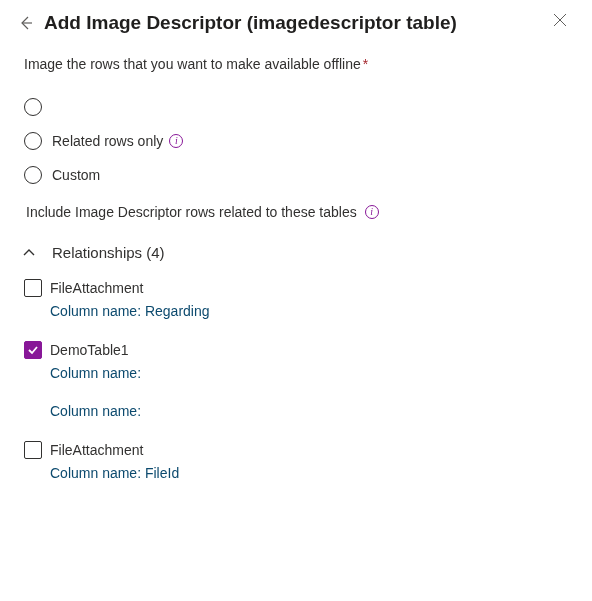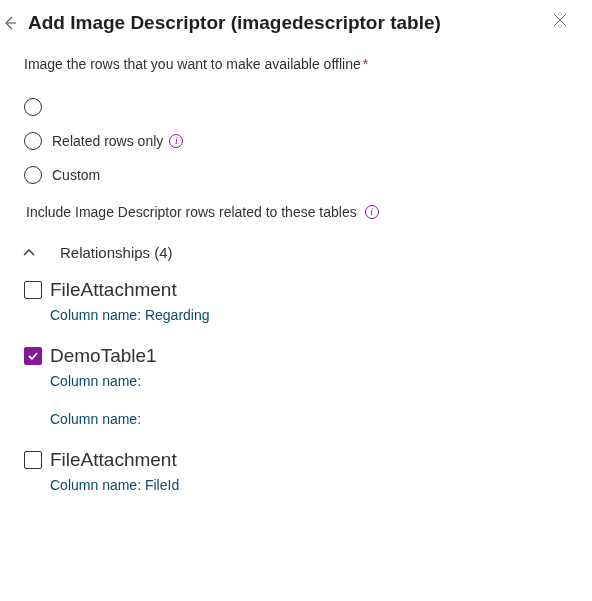--- a/index.html
+++ b/index.html
@@ -9,21 +9,21 @@
     font-size: 14px;
     color: #323130;
     background: #fff;
     width: 592px;
     height: 601px;
     overflow: hidden;
   }
   .header {
     display: flex;
     align-items: center;
-    padding: 10px 16px 8px 0;
+    padding: 10px 16px 8px 16px;
   }
   .back-arrow {
     width: 20px;
     height: 20px;
     display: flex;
     align-items: center;
     justify-content: center;
     margin-right: 8px;
     cursor: pointer;
   }
@@ -107,21 +107,21 @@
   .subhead {
     font-size: 14px;
     margin: 10px 0 24px 2px;
     display: flex;
     align-items: center;
     gap: 8px;
   }
   .section-toggle {
     display: flex;
     align-items: center;
-    gap: 24px;
+    gap: 16px;
     font-size: 15px;
     font-weight: 400;
     cursor: pointer;
     margin-bottom: 18px;
     margin-left: -2px;
   }
   .chev {
     display: inline-flex;
   }
   .rel-item {
@@ -145,21 +145,21 @@
     flex-shrink: 0;
     background: #fff;
   }
   .checkbox.checked {
     background: #881798;
     border-color: #881798;
   }
   .checkbox.checked svg { display: block; }
   .checkbox svg { display: none; }
   .rel-name {
-    font-size: 19px;
+    font-size: 14px;
   }
   .rel-col {
     font-size: 14px;
     margin-left: 26px;
     color: #0c4a6e;
   }
 </style>
 </head>
 <body>
 

